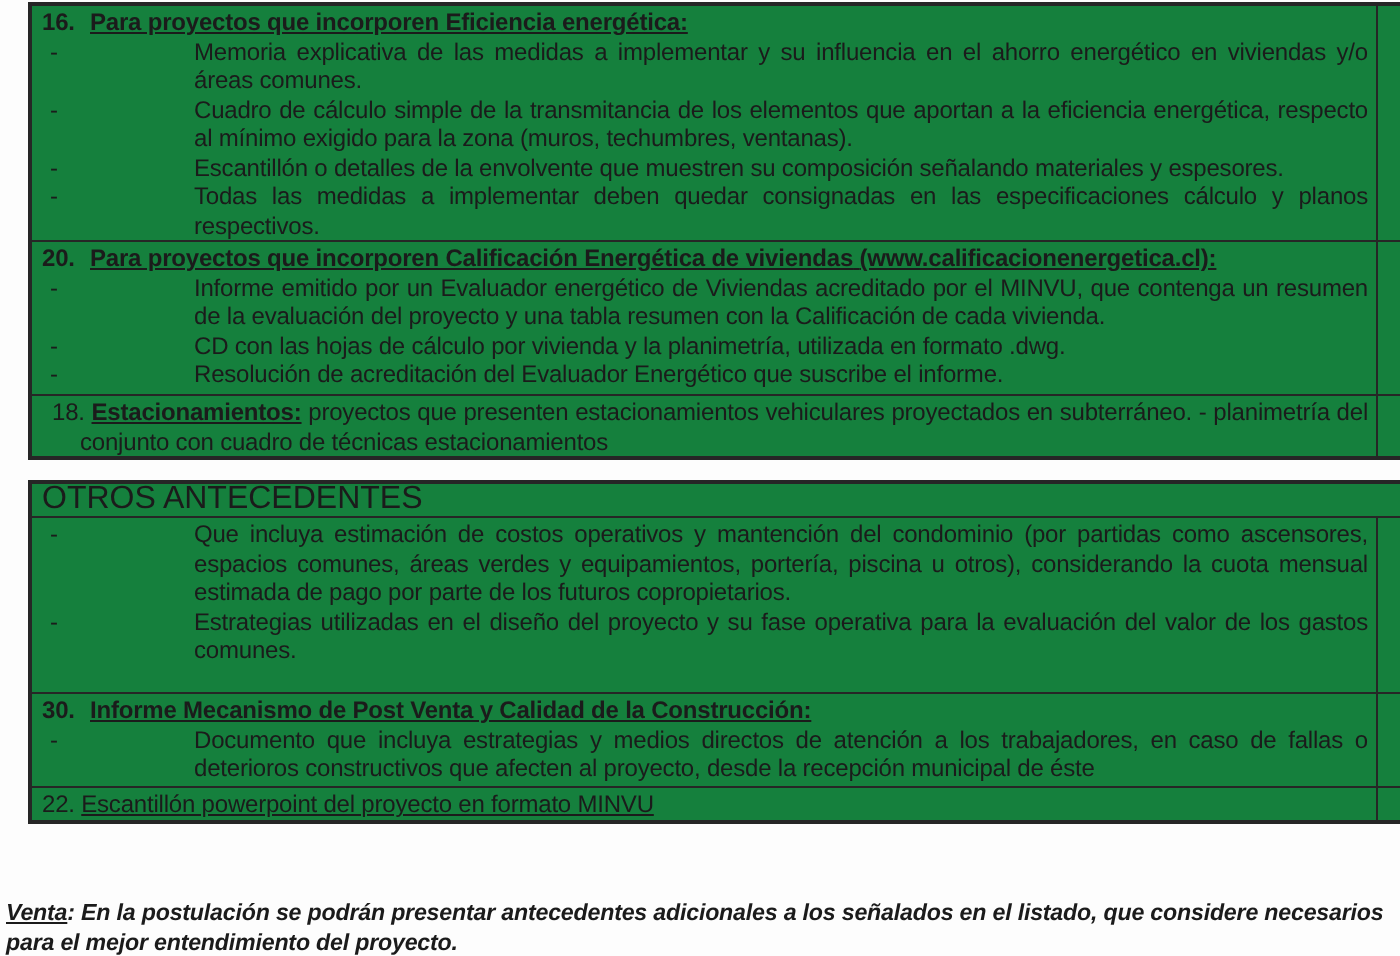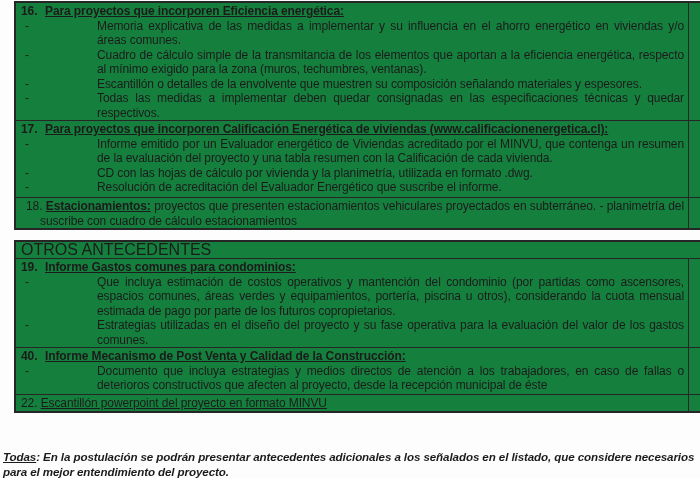--- a/index.html
+++ b/index.html
@@ -66,91 +66,90 @@
         <div class="bullet">
           <span class="dash">-</span>
           <span class="btxt">Cuadro de cálculo simple de la transmitancia de los elementos que aportan a la eficiencia energética, respecto al mínimo exigido para la zona (muros, techumbres, ventanas).</span>
         </div>
         <div class="bullet">
           <span class="dash">-</span>
           <span class="btxt">Escantillón o detalles de la envolvente que muestren su composición señalando materiales y espesores.</span>
         </div>
         <div class="bullet">
           <span class="dash">-</span>
-          <span class="btxt">Todas las medidas a implementar deben quedar consignadas en las especificaciones técnicas y quedar respectivos.</span>
+          <span class="btxt">Todas las medidas a implementar deben quedar consignadas en las especificaciones cálculo y planos respectivos.</span>
         </div>
       </div>
       <div class="ccheck"></div>
     </div>
 
     <div class="trow">
       <div class="cmain h76">
-        <div class="item-head"><span class="num">17.</span><span class="bu"><span>Para proyectos que incorporen Calificación Energética de viviendas</span> <span class="it">(www.calificacionenergetica.cl):</span></span></div>
+        <div class="item-head"><span class="num">20.</span><span class="bu"><span>Para proyectos que incorporen Calificación Energética de viviendas</span> <span class="it">(www.calificacionenergetica.cl):</span></span></div>
         <div class="bullet">
           <span class="dash">-</span>
           <span class="btxt">Informe emitido por un Evaluador energético de Viviendas acreditado por el MINVU, que contenga un resumen de la evaluación del proyecto y una tabla resumen con la Calificación de cada vivienda.</span>
         </div>
         <div class="bullet">
           <span class="dash">-</span>
           <span class="btxt">CD con las hojas de cálculo por vivienda y la planimetría, utilizada en formato .dwg.</span>
         </div>
         <div class="bullet">
           <span class="dash">-</span>
           <span class="btxt">Resolución de acreditación del Evaluador Energético que suscribe el informe.</span>
         </div>
       </div>
       <div class="ccheck"></div>
     </div>
 
     <div class="trow">
       <div class="cmain h28">
-        <div class="para hang"><span>18.</span> <span class="bu">Estacionamientos:</span> <span>proyectos que presenten estacionamientos vehiculares proyectados en subterráneo. - planimetría del suscribe con cuadro de cálculo estacionamientos</span></div>
+        <div class="para hang"><span>18.</span> <span class="bu">Estacionamientos:</span> <span>proyectos que presenten estacionamientos vehiculares proyectados en subterráneo. - planimetría del conjunto con cuadro de técnicas estacionamientos</span></div>
       </div>
       <div class="ccheck"></div>
     </div>
 
   </section>
 
   <section class="tbl tbl2">
 
     <div class="trow">
       <div class="cmain h16 section-head">OTROS ANTECEDENTES</div>
     </div>
 
     <div class="trow">
       <div class="cmain h87">
-        <div class="item-head"><span class="num">19.</span><span class="bu">Informe Gastos comunes para condominios:</span></div>
         <div class="bullet">
           <span class="dash">-</span>
           <span class="btxt">Que incluya estimación de costos operativos y mantención del condominio (por partidas como ascensores, espacios comunes, áreas verdes y equipamientos, portería, piscina u otros), considerando la cuota mensual estimada de pago por parte de los futuros copropietarios.</span>
         </div>
         <div class="bullet">
           <span class="dash">-</span>
           <span class="btxt">Estrategias utilizadas en el diseño del proyecto y su fase operativa para la evaluación del valor de los gastos comunes.</span>
         </div>
       </div>
       <div class="ccheck"></div>
     </div>
 
     <div class="trow">
       <div class="cmain h46">
-        <div class="item-head"><span class="num">40.</span><span class="bu">Informe Mecanismo de Post Venta y Calidad de la Construcción:</span></div>
+        <div class="item-head"><span class="num">30.</span><span class="bu">Informe Mecanismo de Post Venta y Calidad de la Construcción:</span></div>
         <div class="bullet">
           <span class="dash">-</span>
           <span class="btxt">Documento que incluya estrategias y medios directos de atención a los trabajadores, en caso de fallas o deterioros constructivos que afecten al proyecto, desde la recepción municipal de éste</span>
         </div>
       </div>
       <div class="ccheck"></div>
     </div>
 
 
     <div class="trow">
       <div class="cmain h16">
         <div class="para"><span>22.</span> <span class="u">Escantillón powerpoint del proyecto en formato MINVU</span></div>
       </div>
       <div class="ccheck"></div>
     </div>
 
   </section>
 
-  <p class="nota"><span class="u">Todas</span><span>: En la postulación se podrán presentar antecedentes adicionales a los señalados en el listado, que considere necesarios para el mejor entendimiento del proyecto.</span></p>
+  <p class="nota"><span class="u">Venta</span><span>: En la postulación se podrán presentar antecedentes adicionales a los señalados en el listado, que considere necesarios para el mejor entendimiento del proyecto.</span></p>
 
 </div>
 
 </body></html>

